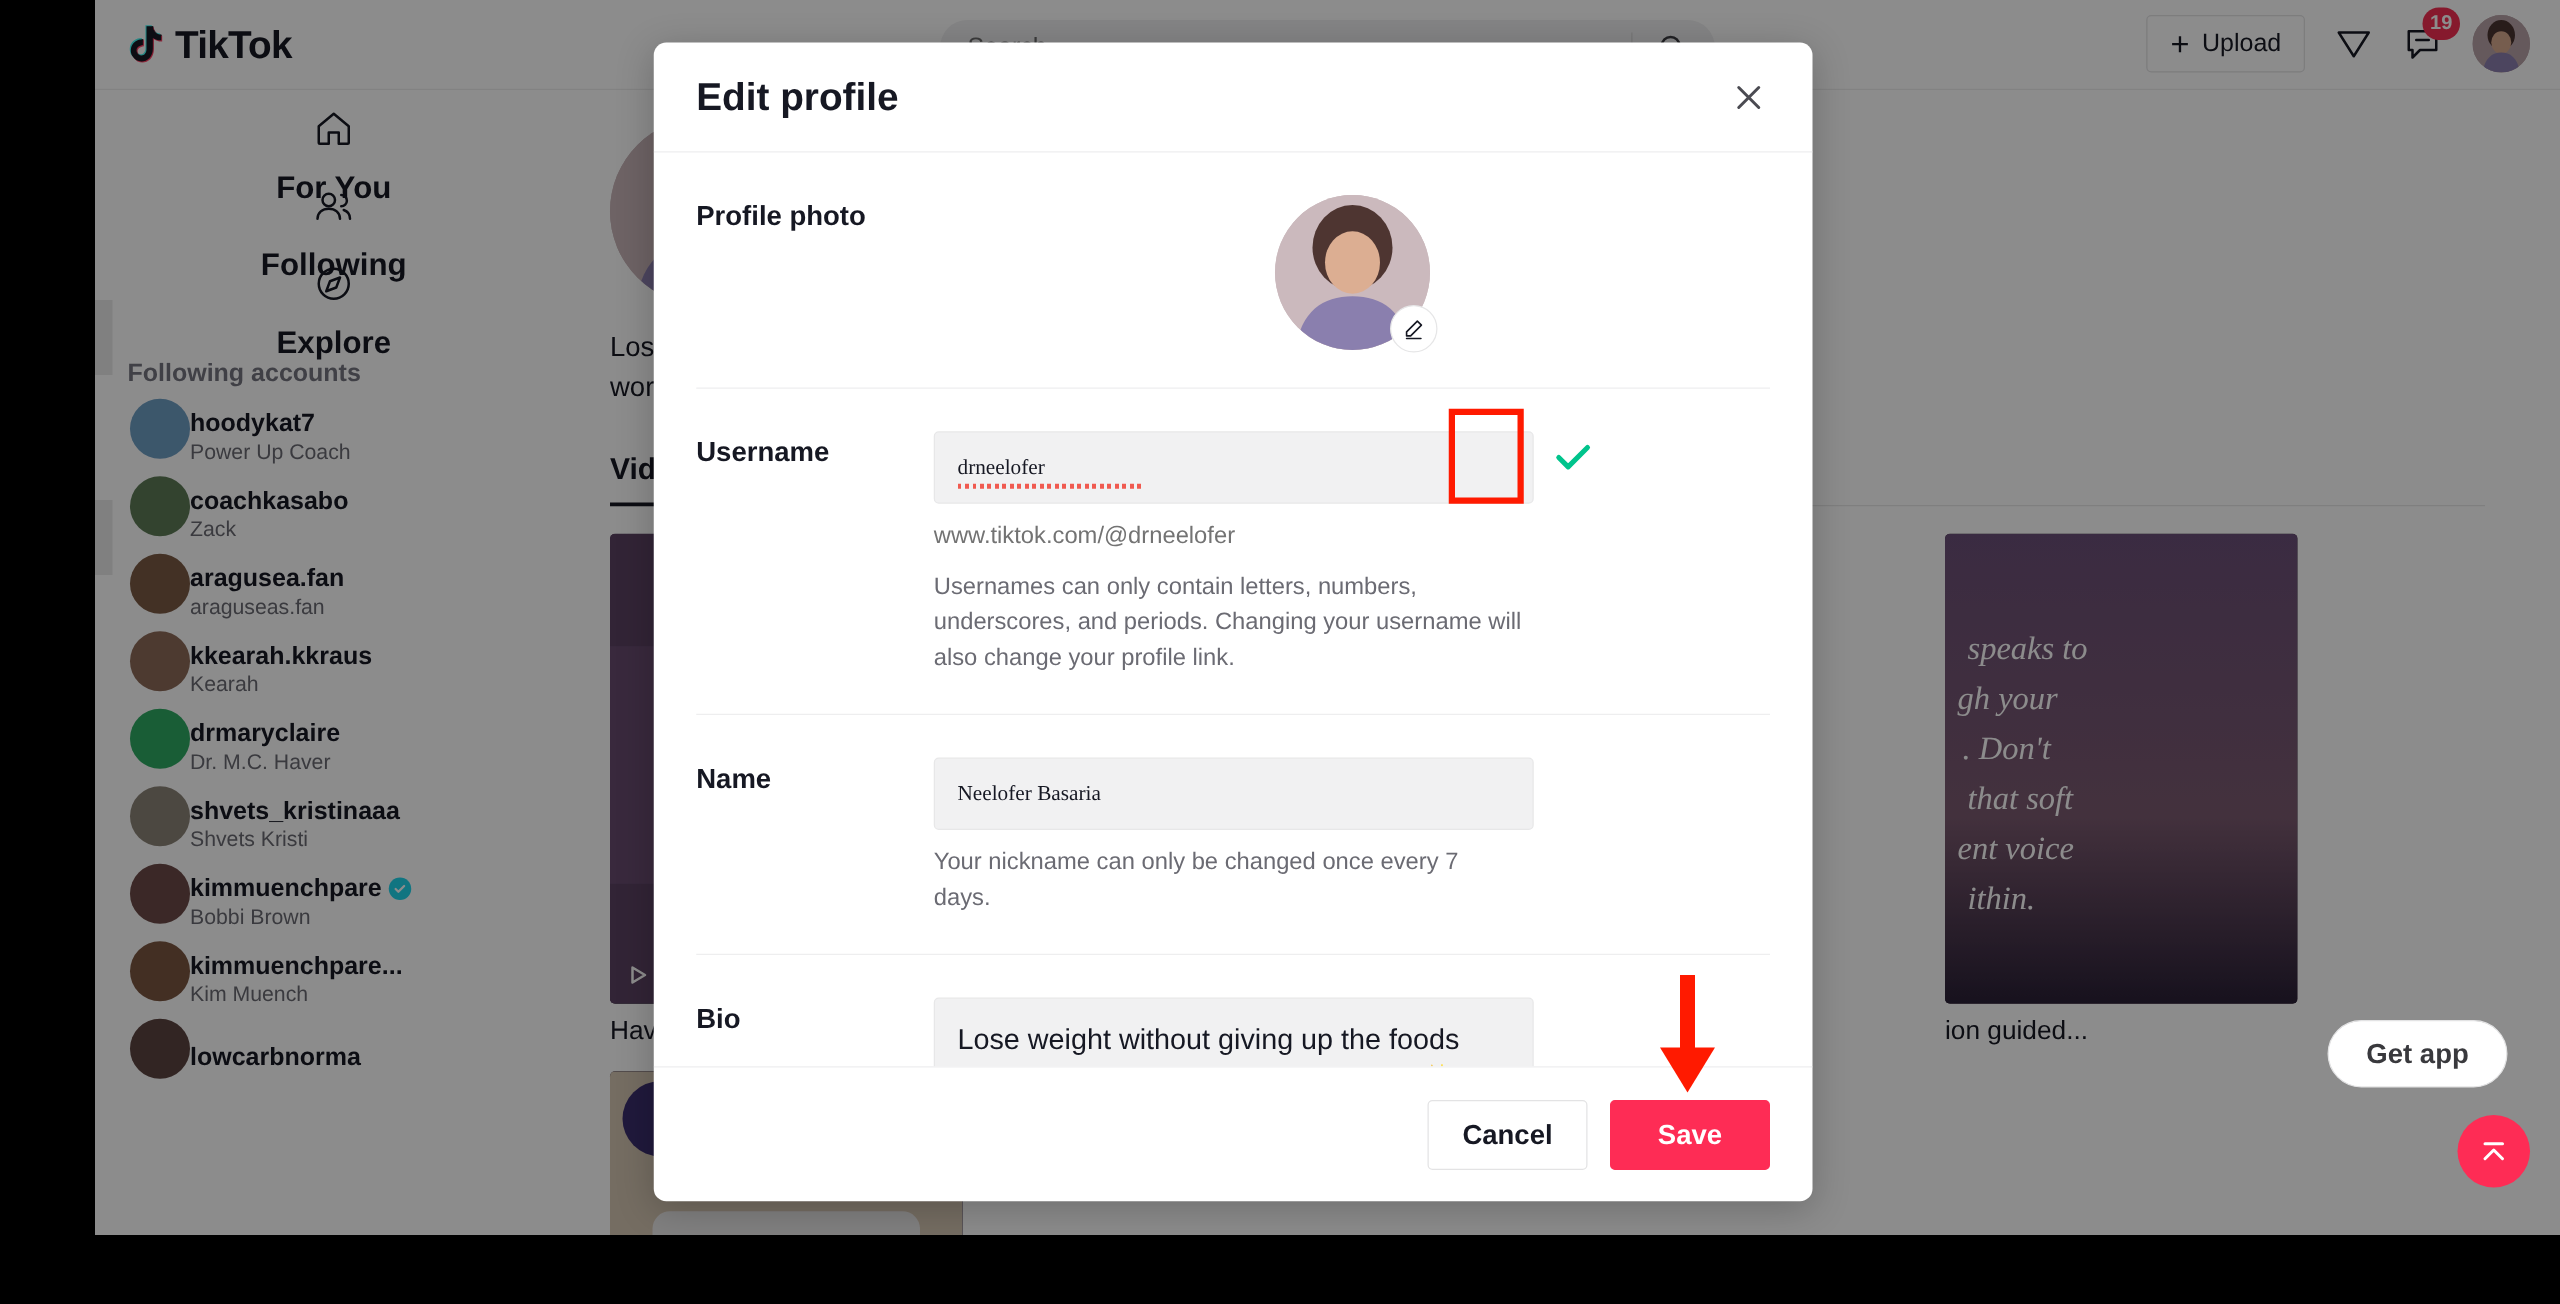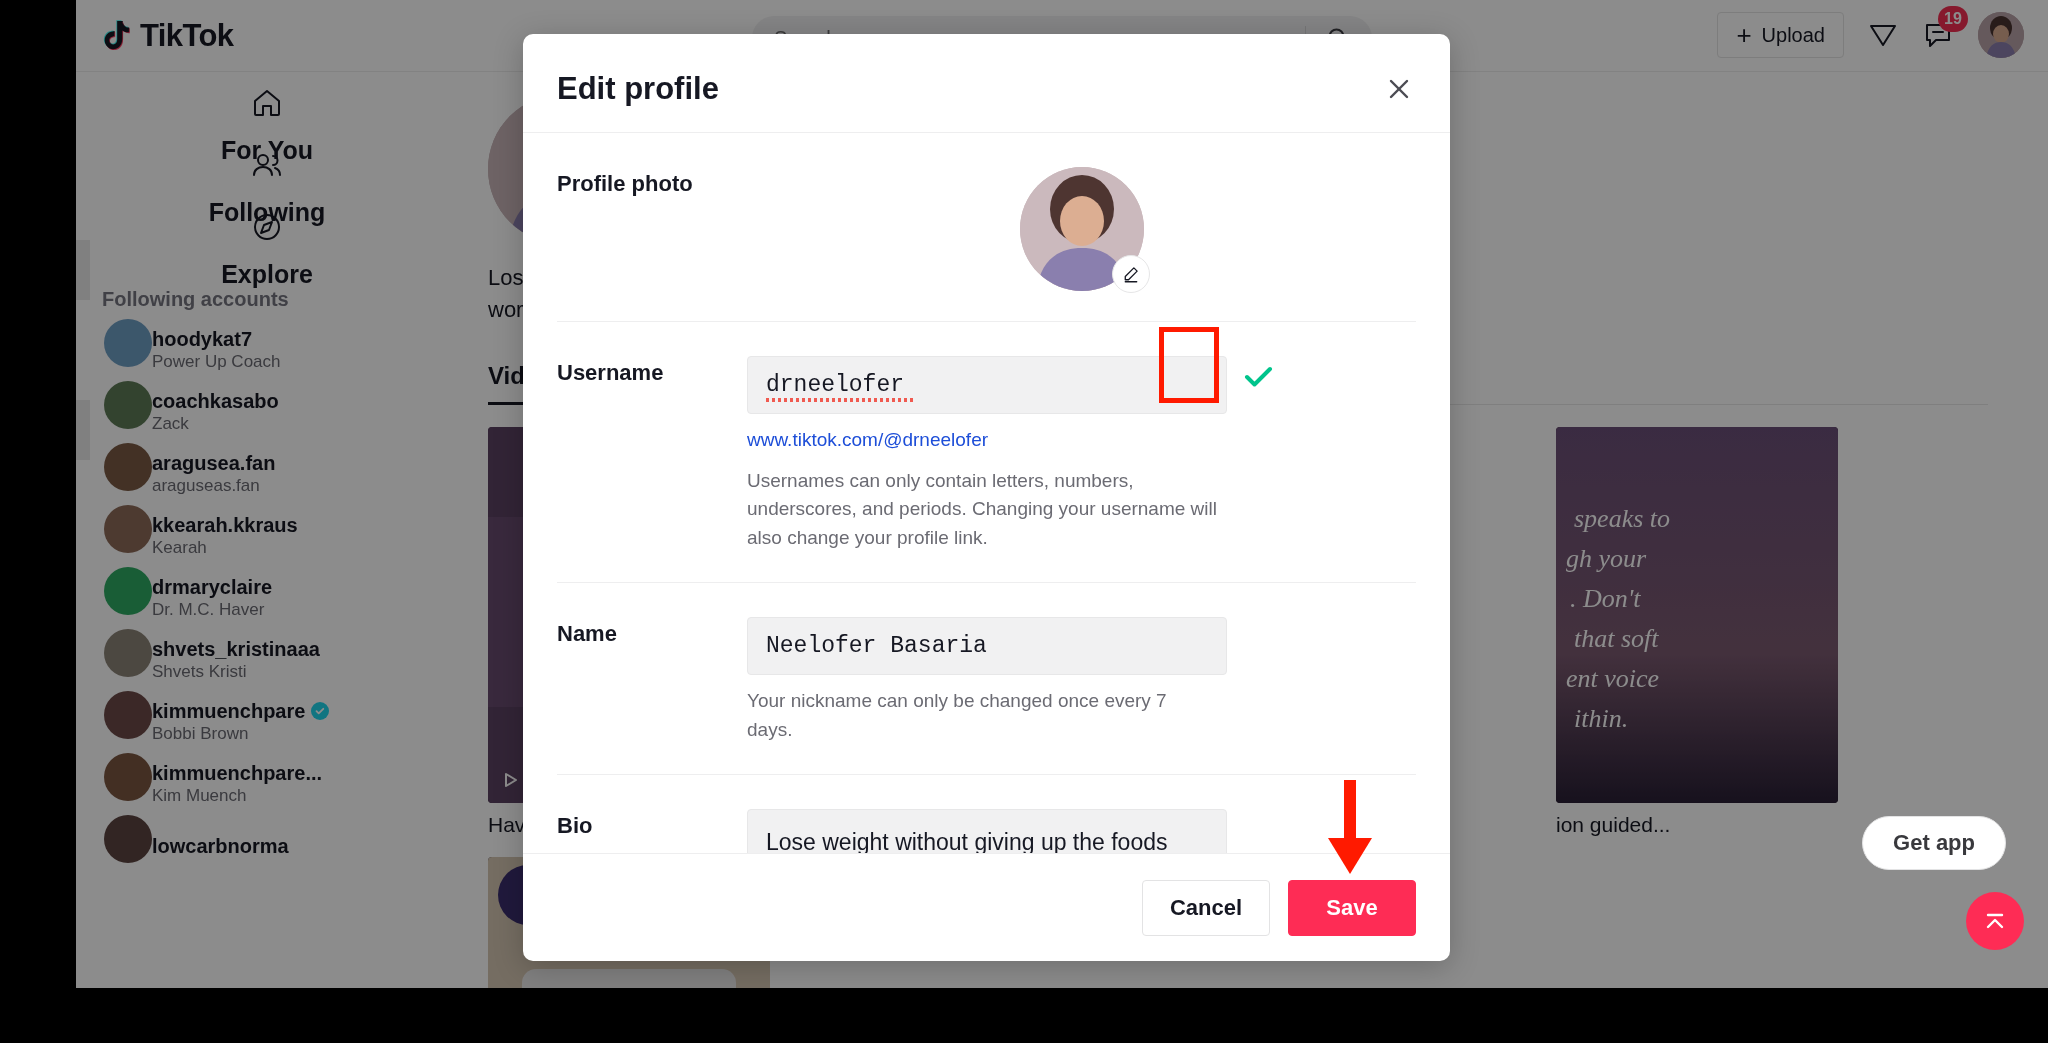--- a/index.html
+++ b/index.html
@@ -126,21 +126,21 @@
   .strip { position: absolute; left: 0; width: 14px; background: #e9e9ea; }
 
   
   #modal {
     position: absolute; left: 523px; top: 34px; width: 927px; height: 927px;
     background: #fff; border-radius: 10px; box-shadow: 0 6px 30px rgba(0,0,0,.22);
     display: flex; flex-direction: column; overflow: hidden;
   }
   .m-head {
     height: 88px; display: flex; align-items: center; justify-content: space-between;
-    padding: 0 34px; border-bottom: 1px solid #eeeeef; flex: none; margin-top: 11px;
+    padding: 0 34px; border-bottom: 1px solid #eeeeef; flex: none;
   }
   .m-title { font-size: 31px; font-weight: 700; color: #161823; }
   .m-close { width: 34px; height: 34px; cursor: pointer; }
 
   .m-body { flex: 1; overflow: hidden; padding: 0 34px; }
   .row { display: flex; padding: 34px 0 30px; border-bottom: 1px solid #eeeeef; }
   .row:last-child { border-bottom: none; }
   .row-label { width: 190px; flex: none; font-size: 22px; font-weight: 700; color: #161823; padding-top: 4px; }
   .row-field { flex: 1; }
 
@@ -150,35 +150,35 @@
   }
   .photo-img { width: 124px; height: 124px; border-radius: 50%; overflow: hidden; background: #cbb9bd; }
   .pencil {
     position: absolute; right: -6px; bottom: -2px; width: 38px; height: 38px; border-radius: 50%;
     background: #fff; border: 1px solid #e6e6e7; display: flex; align-items: center; justify-content: center;
     cursor: pointer;
   }
 
   .inp {
     width: 480px; height: 58px; background: #f1f1f2; border: 1px solid #e7e7e8; border-radius: 4px;
-    font-size: 23px; color: #161823; padding: 0 18px; outline: none;
-    font-family: Liberation Mono, monospace;
+    font-size: 17px; color: #161823; padding: 0 18px; outline: none;
+    font-family: Liberation Serif, serif;
   }
   .spell { position: relative; display: inline-block; }
   .spell .squig {
     position: absolute; left: 19px; top: 42px; width: 148px; height: 4px;
     background: repeating-linear-gradient(90deg,#f05a50 0 3px, transparent 3px 6px);
   }
   .ta {
     width: 480px; height: 140px; background: #f1f1f2; border: 1px solid #e7e7e8; border-radius: 4px;
     font-size: 23px; color: #161823; padding: 16px 18px; outline: none; resize: none; line-height: 1.4;
     font-family: "Liberation Sans", sans-serif;
   }
   .hint { font-size: 19px; color: #6b6b73; margin-top: 12px; line-height: 1.5; max-width: 470px; }
-  .hint.url { color: #1d4ed8; }
+  .hint.url { color: #737373; }
 
   .check-box { position: relative; width: 62px; flex: none; display: flex; align-items: center; justify-content: center; }
   .checkmark { width: 40px; height: 40px; }
 
   .m-foot {
     height: 108px; flex: none; border-top: 1px solid #eeeeef;
     display: flex; align-items: center; justify-content: flex-end; gap: 18px; padding-right: 34px;
   }
   .btn { height: 56px; min-width: 128px; border-radius: 4px; font-size: 22px; font-weight: 700; cursor: pointer; border: 1px solid #e3e3e4; }
   .btn-cancel { background: #fff; color: #161823; }

